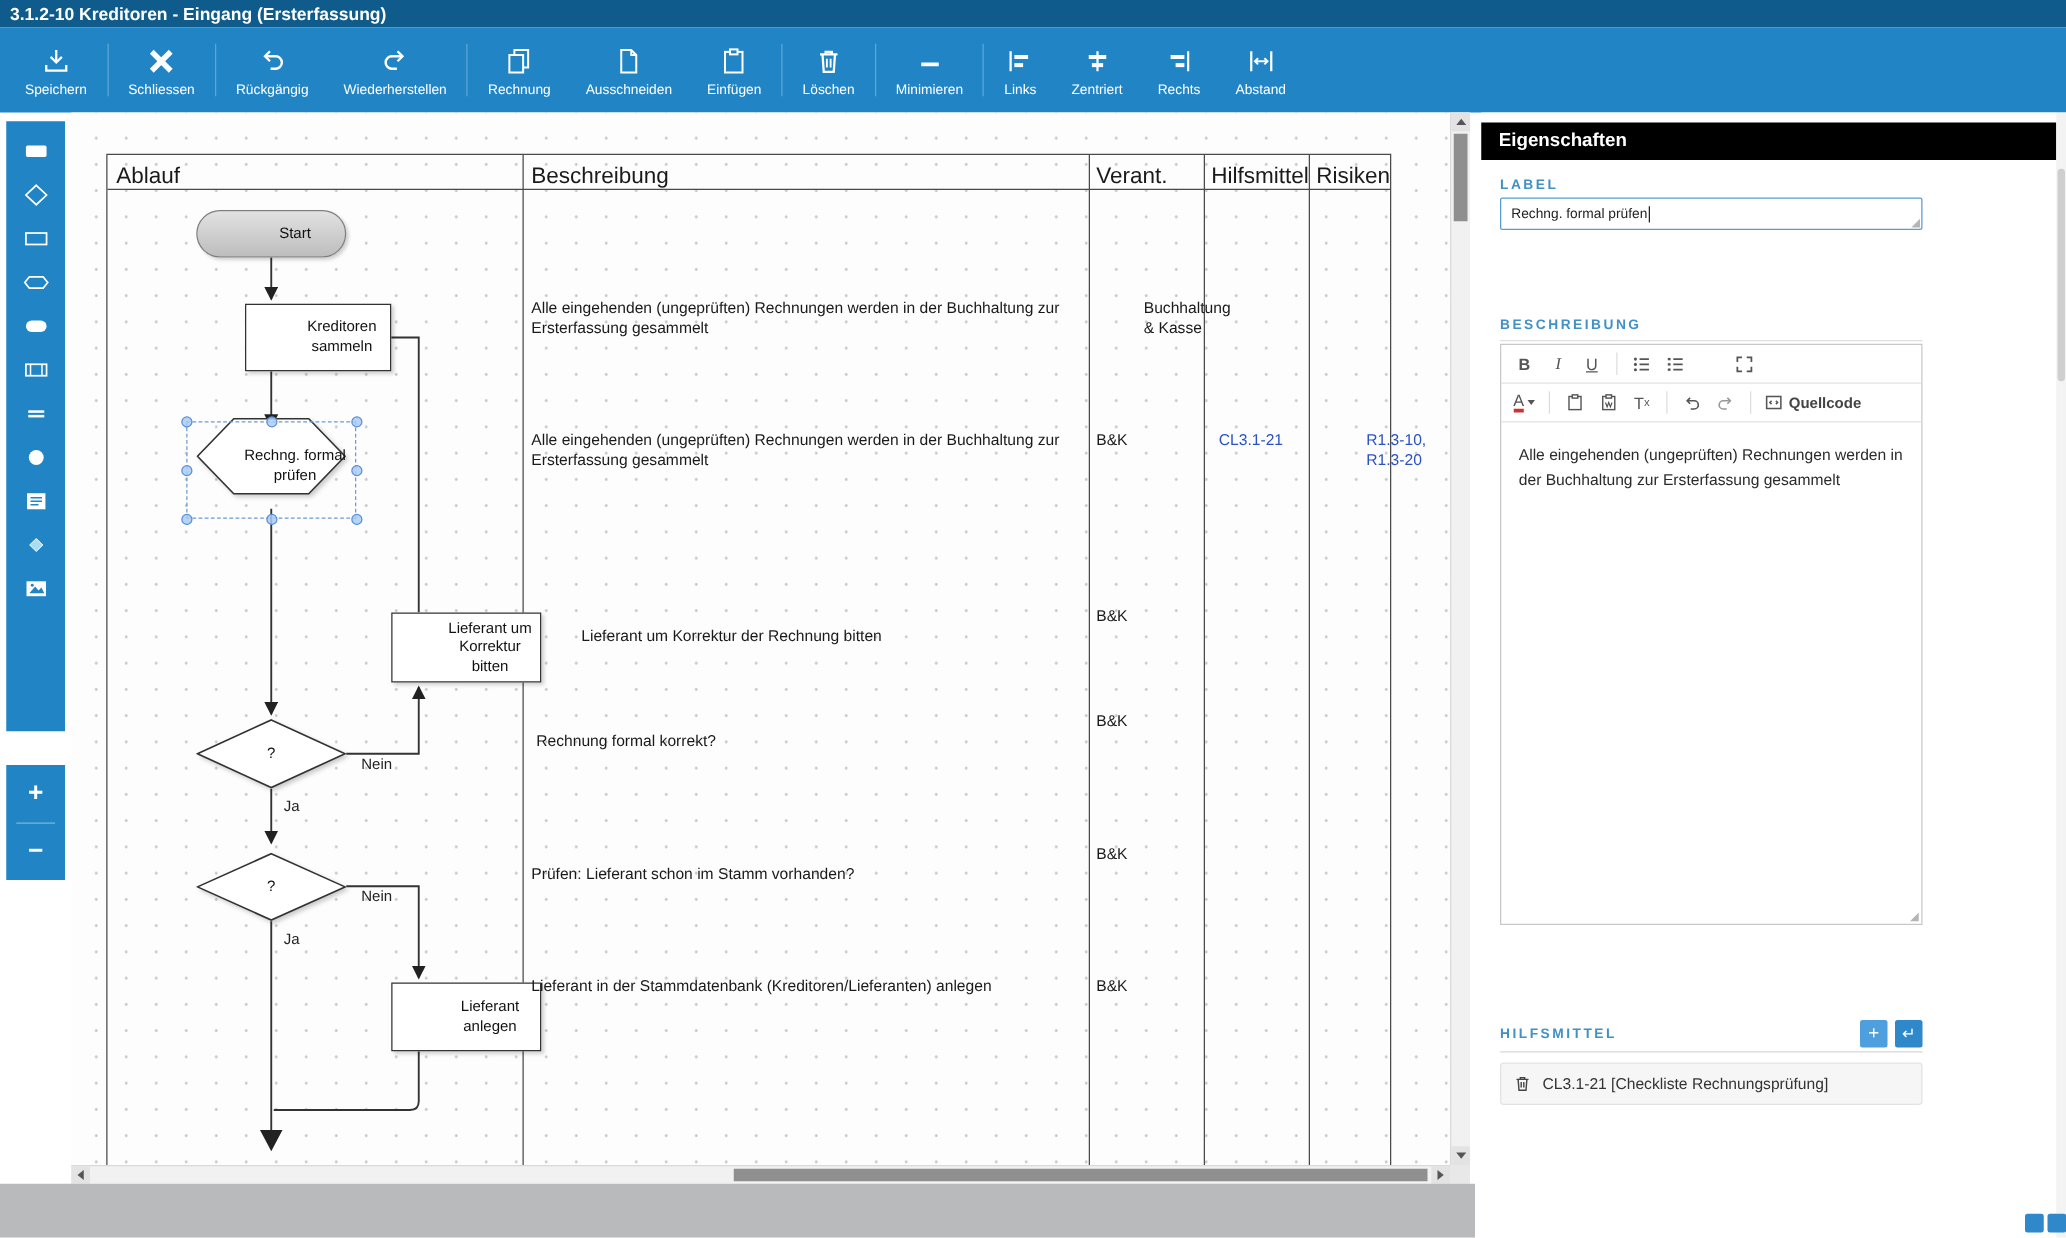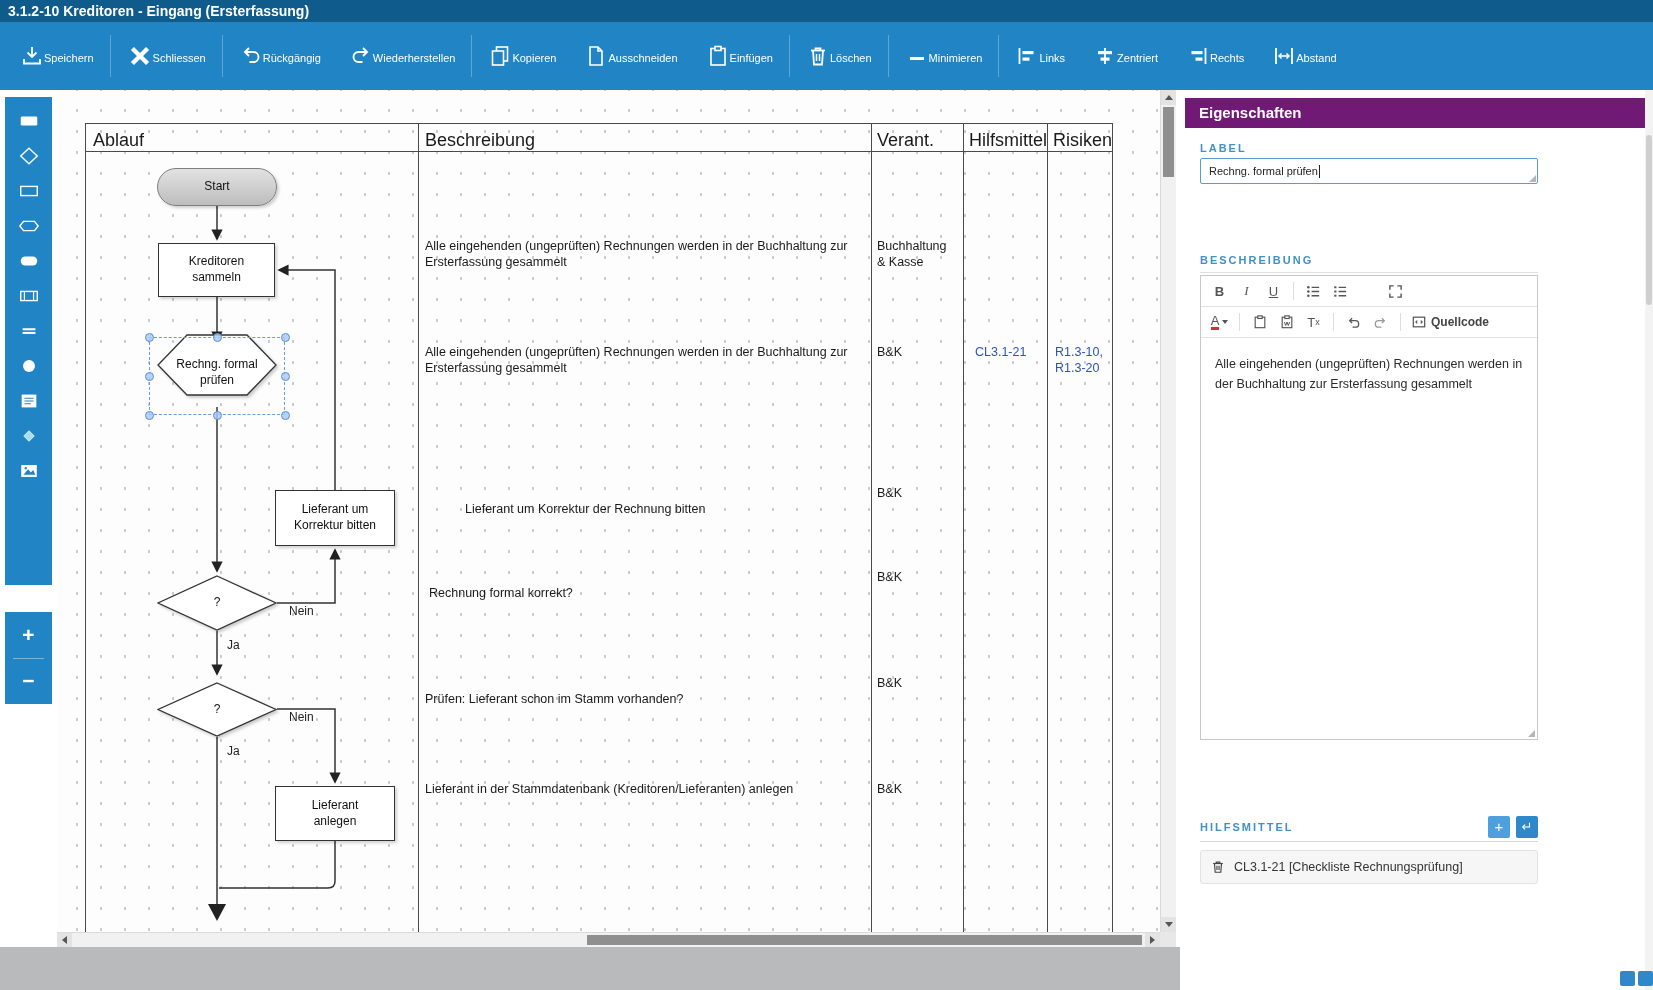--- a/index.html
+++ b/index.html
@@ -8,21 +8,21 @@
   .abs { position:absolute; }
 
   
   .titlebar { position:absolute; left:0; top:0; width:1653px; height:22px;
               background:#0f5c8c; color:#fff; font-size:14px; font-weight:bold;
               line-height:22px; padding-left:8px; }
 
   
   .toolbar { position:absolute; left:0; top:22px; width:1653px; height:68px;
              background:#2185c5; display:flex; align-items:center; padding-left:6px; }
-  .tb-btn { display:flex; flex-direction:row; align-items:center; justify-content:center;
+  .tb-btn { display:flex; flex-direction:column; align-items:center; justify-content:center;
             color:#fff; padding:4px 14px; height:60px; cursor:default; }
   .tb-btn .tb-ic { height:28px; display:flex; align-items:center; }
   .tb-btn .tb-lb { font-size:11px; margin-top:3px; white-space:nowrap; }
   .tb-sep { width:1px; height:42px; background:rgba(255,255,255,.28); margin:0 2px; }
 
   
   .palette { position:absolute; left:5px; top:97px; width:47px; height:488px;
              background:#2185c5; display:flex; flex-direction:column; align-items:center;
              padding-top:12px; gap:11px; }
   .pal-btn { width:32px; height:24px; display:flex; align-items:center; justify-content:center; }
@@ -36,21 +36,21 @@
   .canvas { position:absolute; left:57px; top:90px; width:1103px; height:842px;
             background:#fdfdfd; overflow:hidden;
             background-image: radial-gradient(circle, #c6cad0 1.1px, transparent 1.3px);
             background-size: 24px 21px; background-position: 8px 10px; }
   .ftable { position:absolute; left:28px; top:33px; width:1028px; height:880px;
             border:1px solid #4a4a4a; }
   .vline { position:absolute; top:0; bottom:0; width:1px; background:#4a4a4a; }
   .hline { position:absolute; left:0; right:0; height:1px; background:#4a4a4a; }
   .thead { position:absolute; font-size:18px; color:#1a1a1a; }
   .celltext { position:absolute; font-size:12.5px; color:#1a1a1a; line-height:1.25; }
-  .pre { white-space:pre-line; }
+  .pre { white-space:pre-line;margin-left:38px; }
   .linkcell { color:#2a52c4; cursor:pointer; }
   .node-rect { position:absolute; background:#fff; border:1px solid #333;
                box-shadow:2px 2px 3px rgba(0,0,0,.18); display:flex; align-items:center;
                justify-content:center; text-align:center; font-size:12px; line-height:1.3;
                color:#111; }
   .node-label { position:absolute; inset:0; display:flex; align-items:center; justify-content:center;
                 text-align:center; font-size:12px; line-height:1.3; color:#111; }
   .edge-label { position:absolute; font-size:12px; color:#222; }
   .selbox { position:absolute; border:1px dashed #6b9bd2; }
   .handle { position:absolute; width:9px; height:9px; border-radius:50%;
@@ -62,21 +62,21 @@
   .hscroll { position:absolute; left:57px; top:932px; width:1103px; height:15px;
              background:#f1f1f1; border-top:1px solid #dadada; }
   .sb-arrow { position:absolute; background:#e3e3e3; display:flex; align-items:center; justify-content:center; }
   .sb-thumb { position:absolute; background:#8f8f8f; }
   .tri { width:0; height:0; }
   .corner { position:absolute; left:1160px; top:932px; width:16px; height:15px; background:#e8e8e8; }
   .graystrip { position:absolute; left:0; top:947px; width:1180px; height:43px; background:#b9babc; }
 
   
   .props { position:absolute; left:1185px; top:90px; width:460px; height:900px; background:#fff; }
-  .props-header { position:absolute; left:0; top:8px; width:460px; height:30px; background:#701a75;
+  .props-header { position:absolute; left:0; top:8px; width:460px; height:30px; background:#000000;
                   color:#fff; font-size:15px; font-weight:bold; line-height:30px; padding-left:14px; }
   .sec-head { font-size:11px; font-weight:bold; color:#4191c6; letter-spacing:2px; }
   .label-input { position:absolute; left:15px; top:68px; width:338px; height:26px;
                  border:1px solid #5b9bd5; border-radius:2px; background:#fff;
                  display:flex; align-items:center; padding:0 8px; font-size:11px; color:#222; }
   .caret { display:inline-block; width:1px; height:13px; background:#222; margin-left:1px; }
   .grip { position:absolute; right:1px; bottom:1px; width:0; height:0;
           border-left:7px solid transparent; border-bottom:7px solid #b5b5b5; }
   .editor { position:absolute; left:15px; top:185px; width:338px; height:465px;
             border:1px solid #c8c8c8; background:#fff; }
@@ -145,21 +145,21 @@
     <span class="tb-lb">Wiederherstellen</span>
   </div>
   <div class="tb-sep"></div>
   <div class="tb-btn">
     <span class="tb-ic">
         <svg viewBox="0 0 24 24" width="24" height="24">
           <rect x="8.5" y="3" width="11" height="14" stroke="#fff" stroke-width="1.6" fill="none"></rect>
           <rect x="4.5" y="7" width="11" height="14" stroke="#fff" stroke-width="1.6" fill="#2185c5"></rect>
         </svg>
       </span>
-    <span class="tb-lb">Kopieren</span>
+    <span class="tb-lb">Rechnung</span>
   </div>
   <div class="tb-btn">
     <span class="tb-ic">
         <svg viewBox="0 0 24 24" width="24" height="24">
           <path d="M6 3h8l4 4v14H6z" stroke="#fff" stroke-width="1.6" fill="none"></path>
           <path d="M14 3v4h4" stroke="#fff" stroke-width="1.6" fill="none"></path>
         </svg>
       </span>
     <span class="tb-lb">Ausschneiden</span>
   </div>

